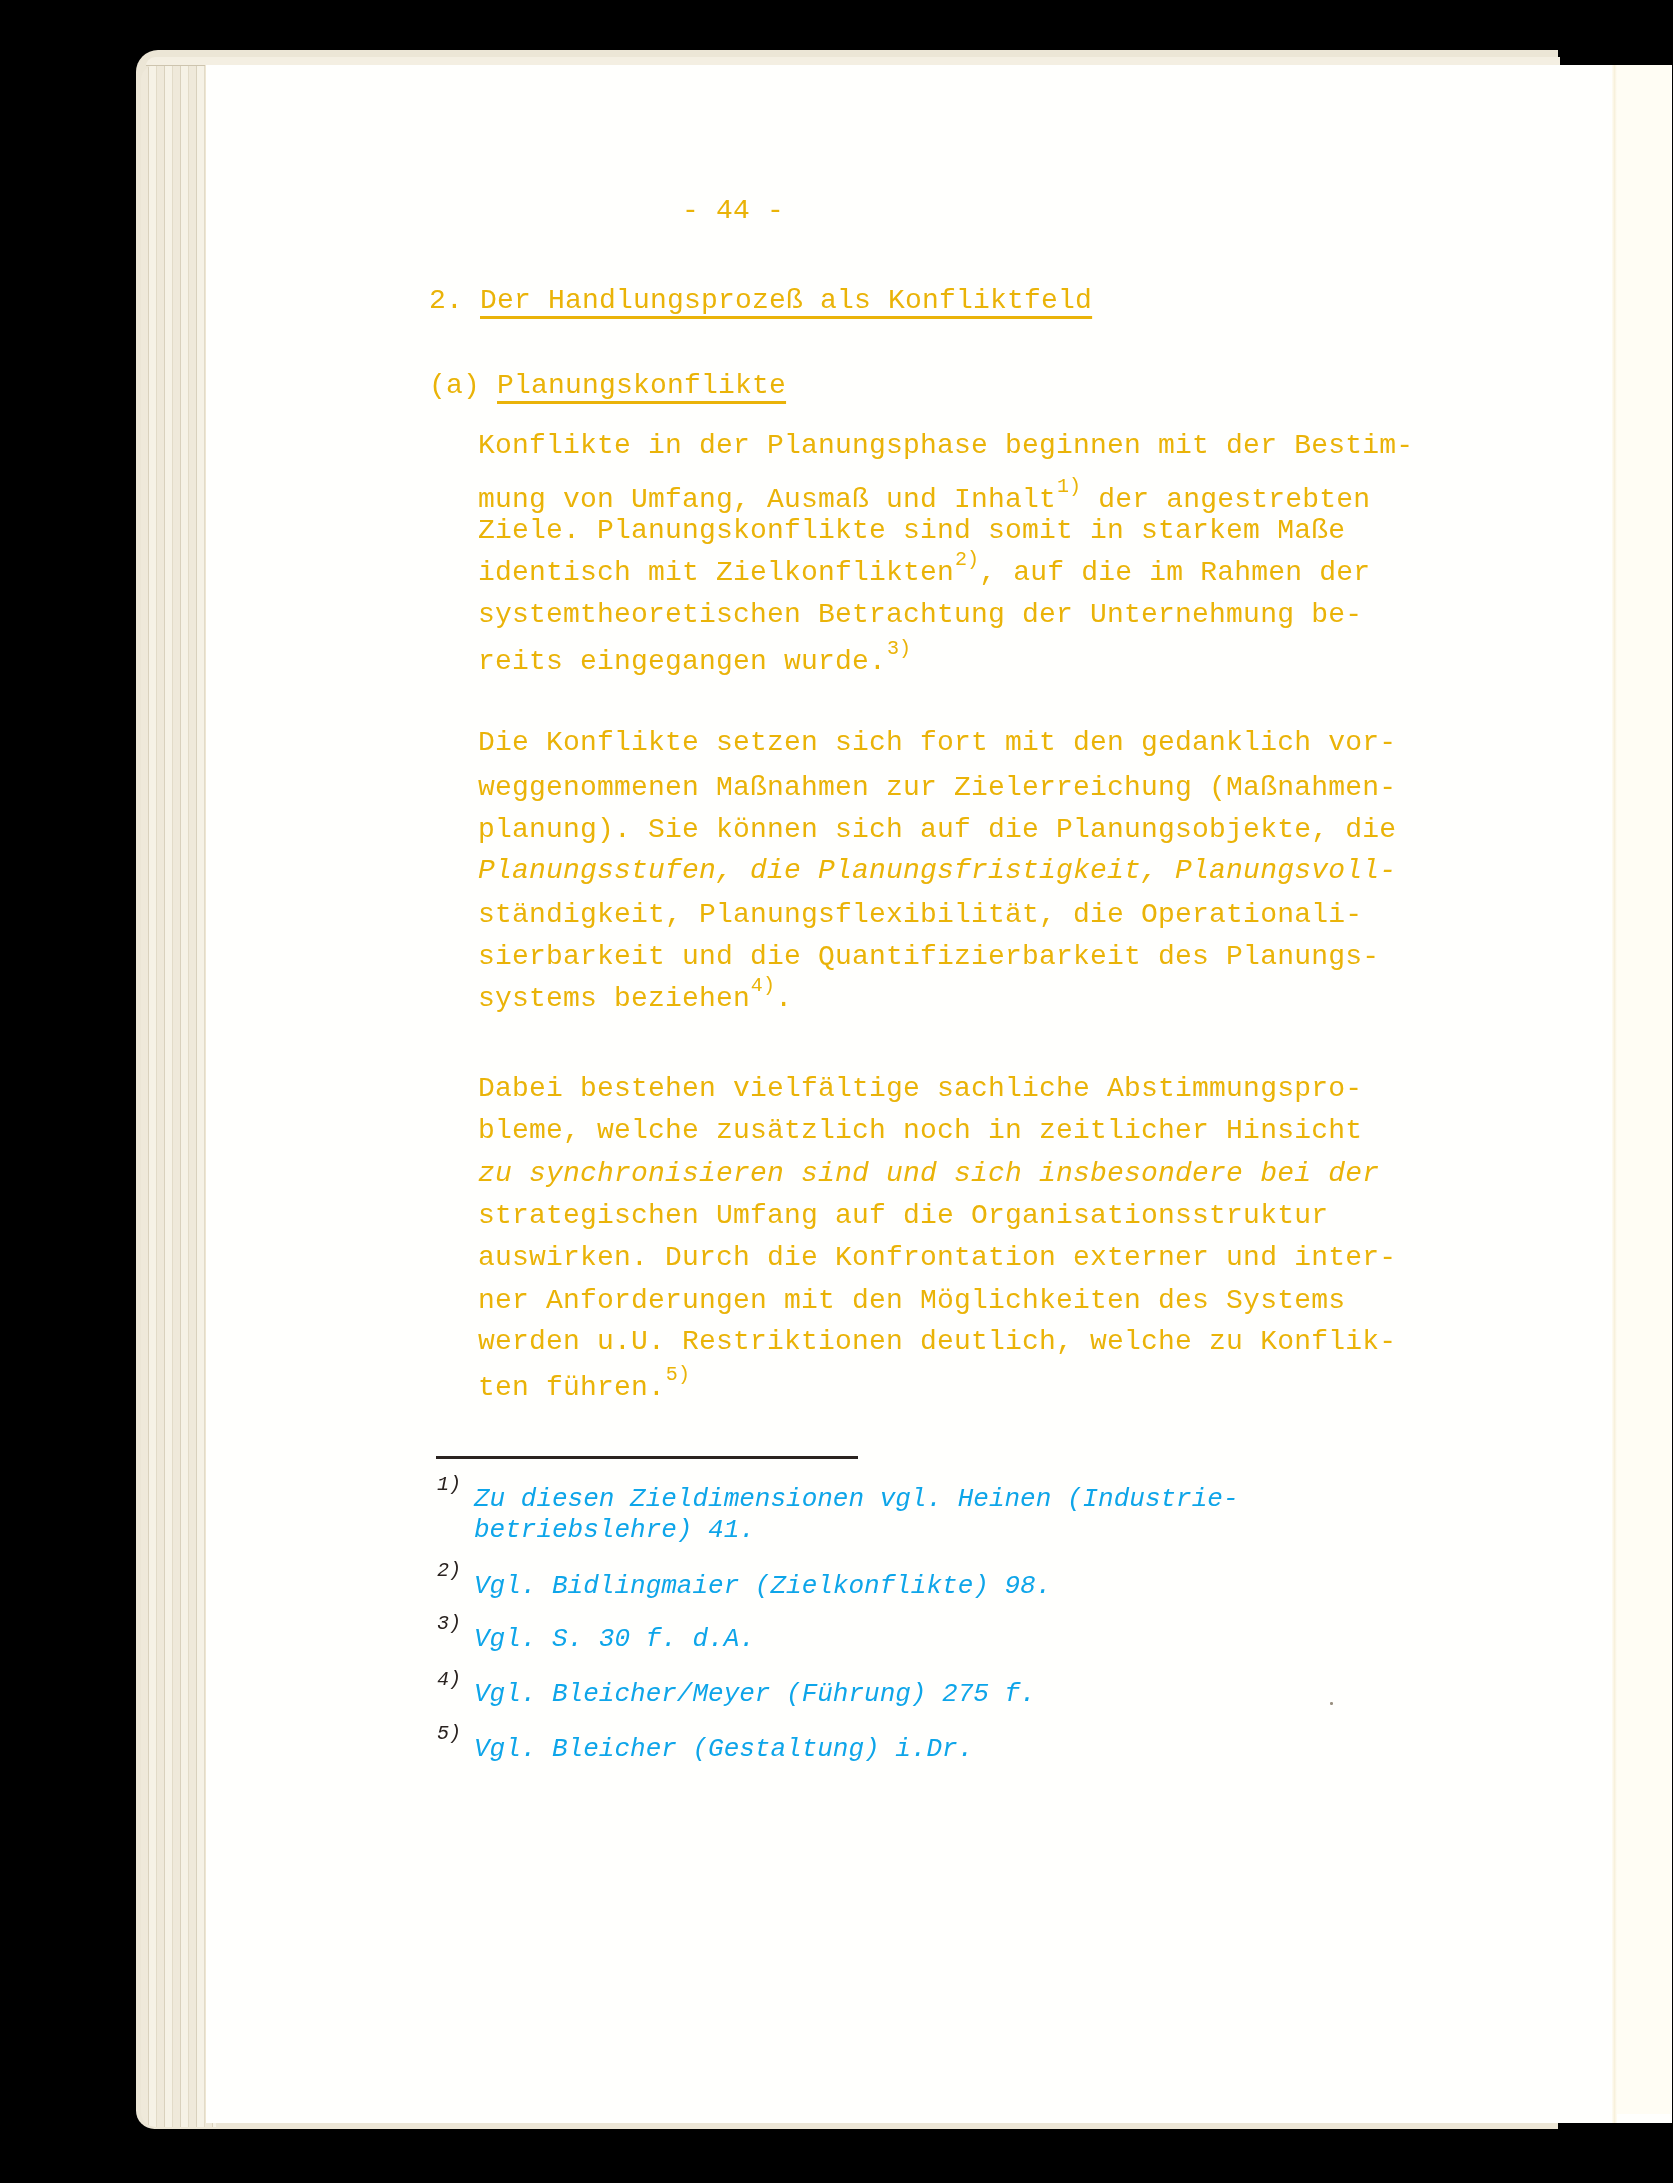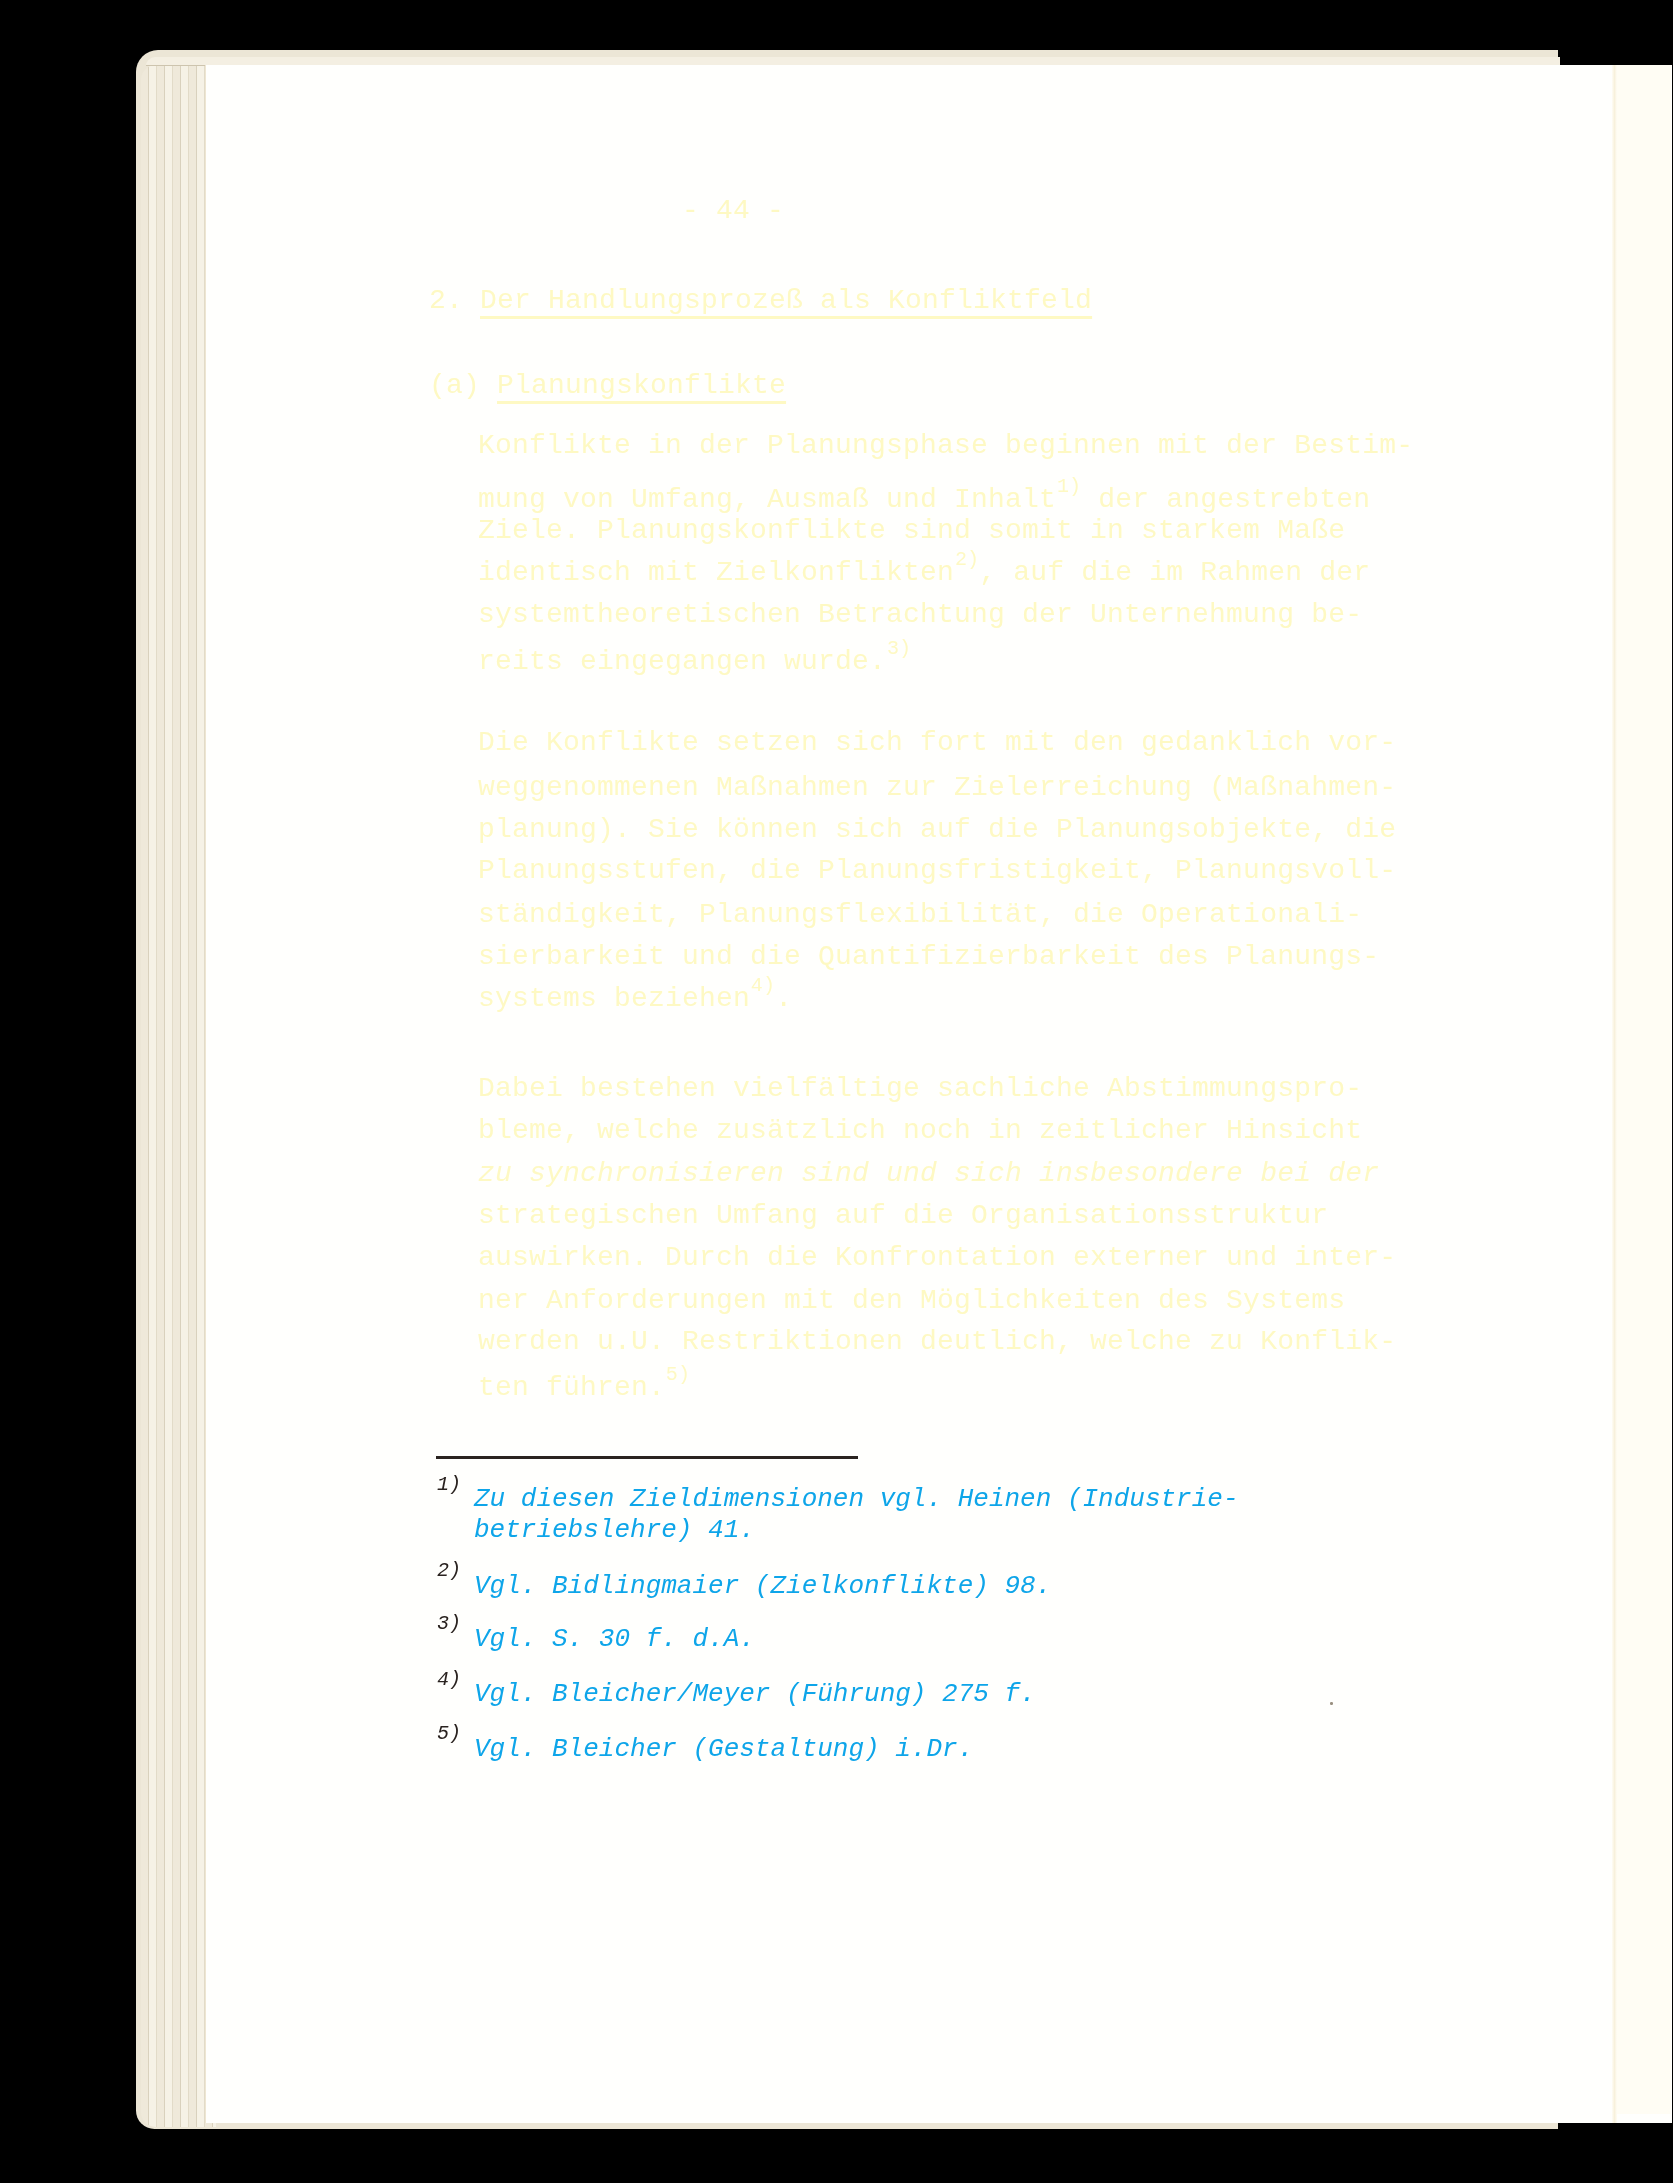--- a/index.html
+++ b/index.html
@@ -58,21 +58,21 @@
     background: #fffdf4;
   }
 
   
   .t {
     position: absolute;
     white-space: pre;
     font-size: 28px;
     line-height: 1;
     letter-spacing: 0.2px;
-    color: #fef9c3;
+    color: #eab308;
     font-weight: normal;
   }
   .page-number { left: 682px; top: 197px; }
   .h1 { left: 429px; top: 287px; }
   .h2 { left: 429px; top: 372px; }
   .ul {
     text-decoration: underline;
     text-decoration-thickness: 2.5px;
     text-underline-offset: 7.5px;
   }
@@ -135,21 +135,21 @@
 <div id="body-text">
     <div class="t body-line" style="top: 432px;"><span>Konflikte in der Planungsphase beginnen mit der Bestim-</span></div>
     <div class="t body-line" style="top: 486px;"><span>mung von Umfang, Ausmaß und Inhalt</span><sup class="fn">1)</sup><span> der angestrebten</span></div>
     <div class="t body-line" style="top: 517px;"><span>Ziele. Planungskonflikte sind somit in starkem Maße</span></div>
     <div class="t body-line" style="top: 559px;"><span>identisch mit Zielkonflikten</span><sup class="fn">2)</sup><span>, auf die im Rahmen der</span></div>
     <div class="t body-line" style="top: 601px;"><span>systemtheoretischen Betrachtung der Unternehmung be-</span></div>
     <div class="t body-line" style="top: 648px;"><span>reits eingegangen wurde.</span><sup class="fn">3)</sup></div>
     <div class="t body-line" style="top: 729px;"><span>Die Konflikte setzen sich fort mit den gedanklich vor-</span></div>
     <div class="t body-line" style="top: 774px;"><span>weggenommenen Maßnahmen zur Zielerreichung (Maßnahmen-</span></div>
     <div class="t body-line" style="top: 816px;"><span>planung). Sie können sich auf die Planungsobjekte, die</span></div>
-    <div class="t body-line" style="top: 857px;"><span>Planungsstufen, die Planungsfristigkeit, Planungsvoll-</span></div>
+    <div class="t body-line" style="top: 857px; font-style: italic;"><span>Planungsstufen, die Planungsfristigkeit, Planungsvoll-</span></div>
     <div class="t body-line" style="top: 901px;"><span>ständigkeit, Planungsflexibilität, die Operationali-</span></div>
     <div class="t body-line" style="top: 943px;"><span>sierbarkeit und die Quantifizierbarkeit des Planungs-</span></div>
     <div class="t body-line" style="top: 985px;"><span>systems beziehen</span><sup class="fn">4)</sup><span>.</span></div>
     <div class="t body-line" style="top: 1075px;"><span>Dabei bestehen vielfältige sachliche Abstimmungspro-</span></div>
     <div class="t body-line" style="top: 1117px;"><span>bleme, welche zusätzlich noch in zeitlicher Hinsicht</span></div>
     <div class="t body-line" style="top: 1160px; font-style: italic;"><span>zu synchronisieren sind und sich insbesondere bei der</span></div>
     <div class="t body-line" style="top: 1202px;"><span>strategischen Umfang auf die Organisationsstruktur</span></div>
     <div class="t body-line" style="top: 1244px;"><span>auswirken. Durch die Konfrontation externer und inter-</span></div>
     <div class="t body-line" style="top: 1287px;"><span>ner Anforderungen mit den Möglichkeiten des Systems</span></div>
     <div class="t body-line" style="top: 1328px;"><span>werden u.U. Restriktionen deutlich, welche zu Konflik-</span></div>

